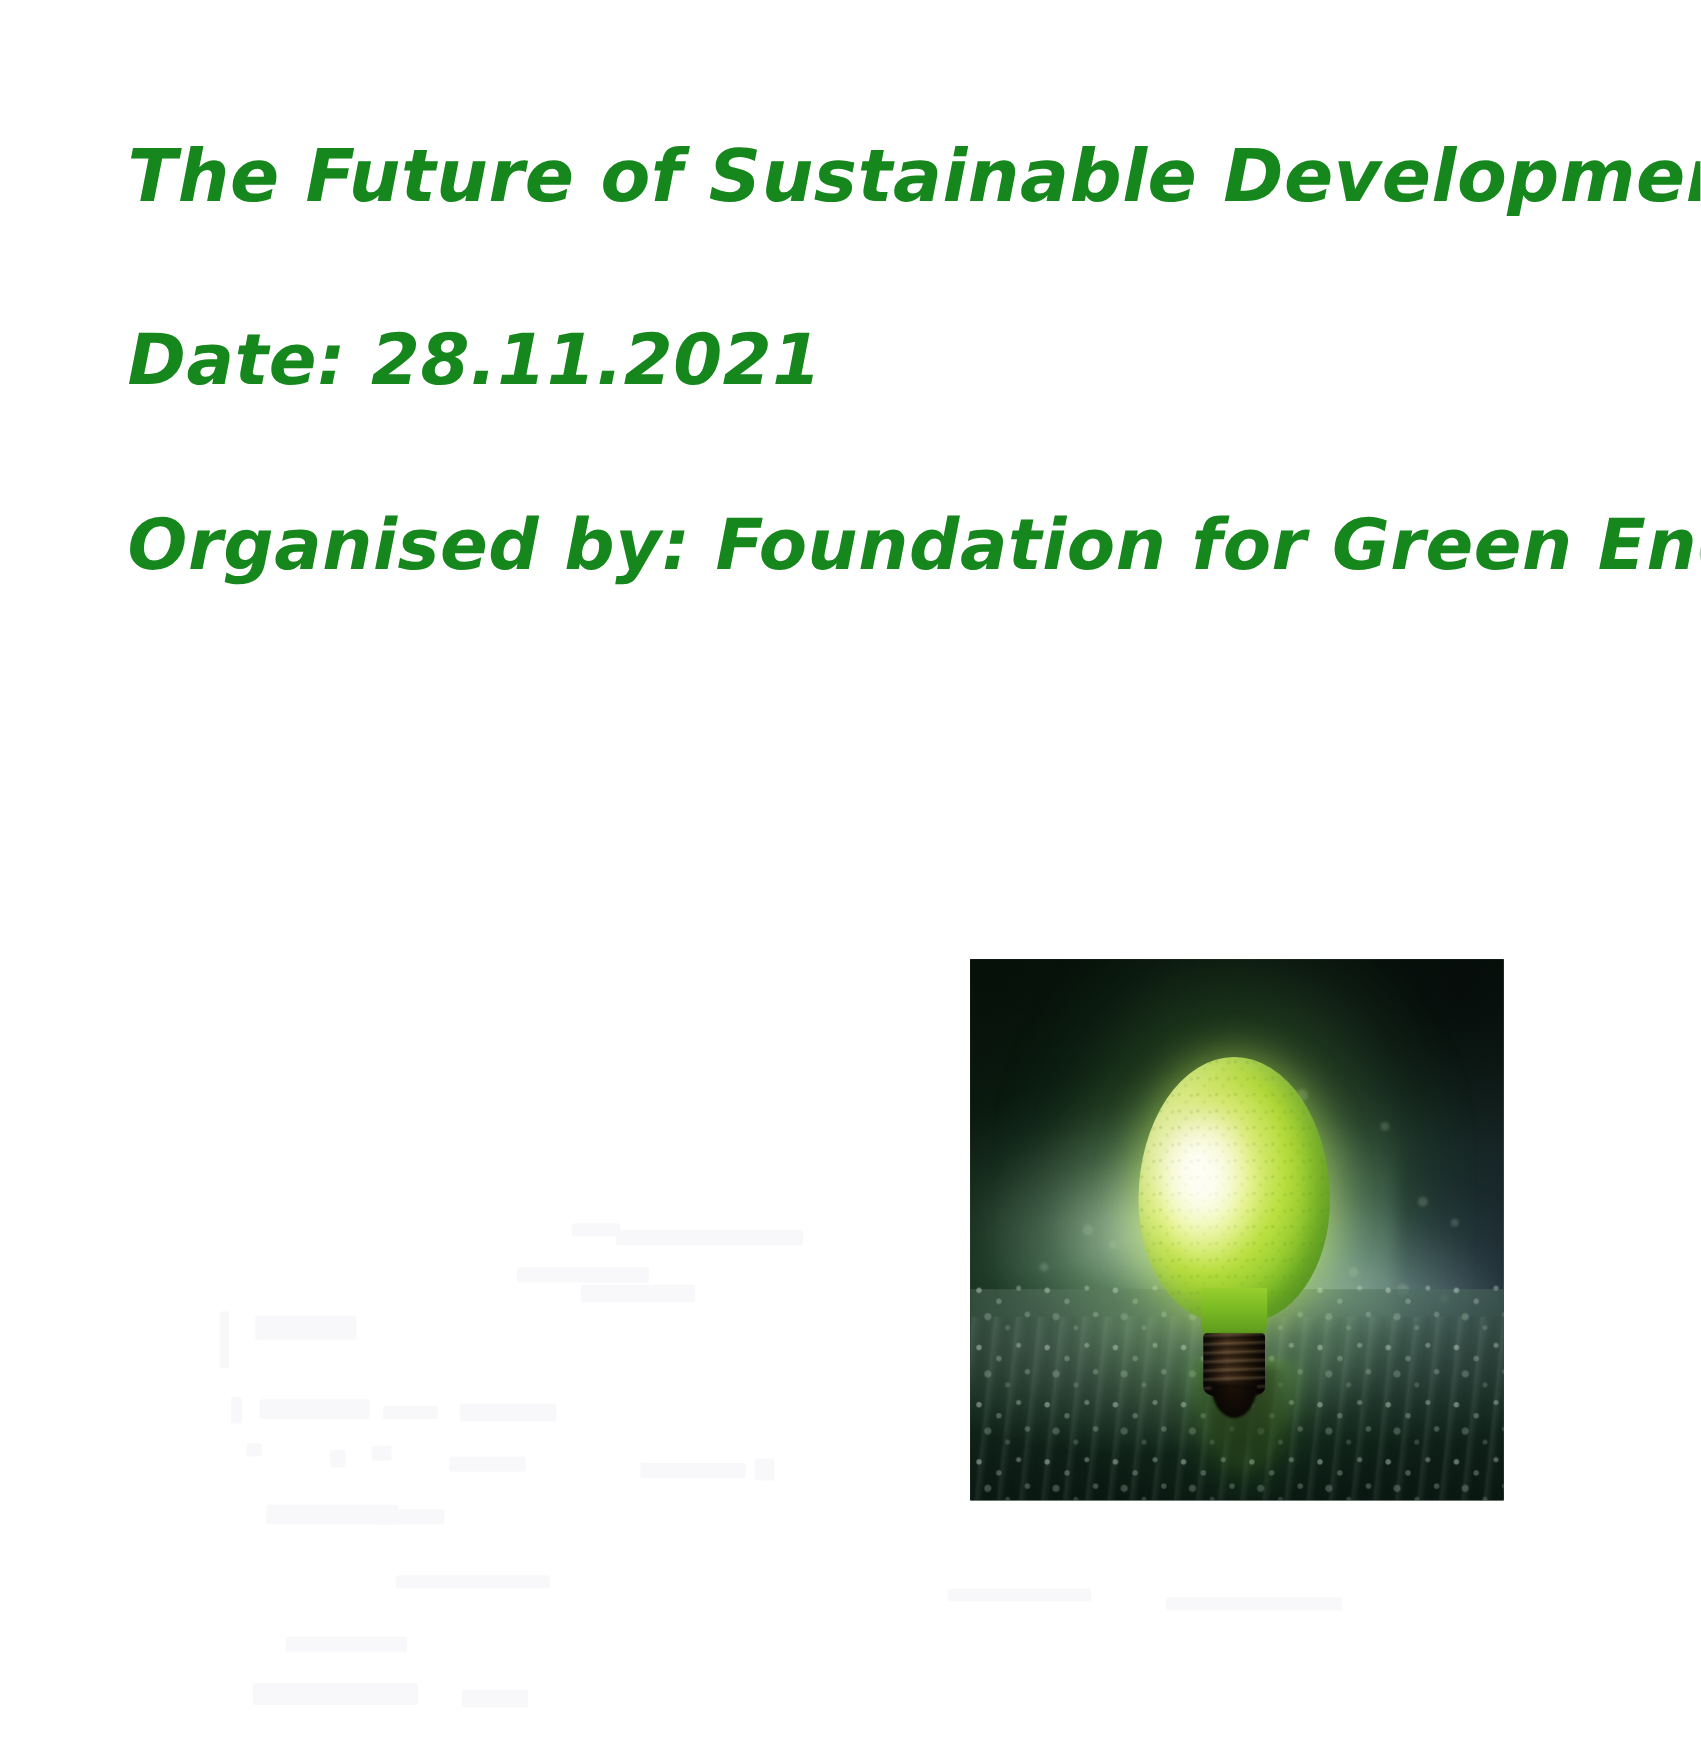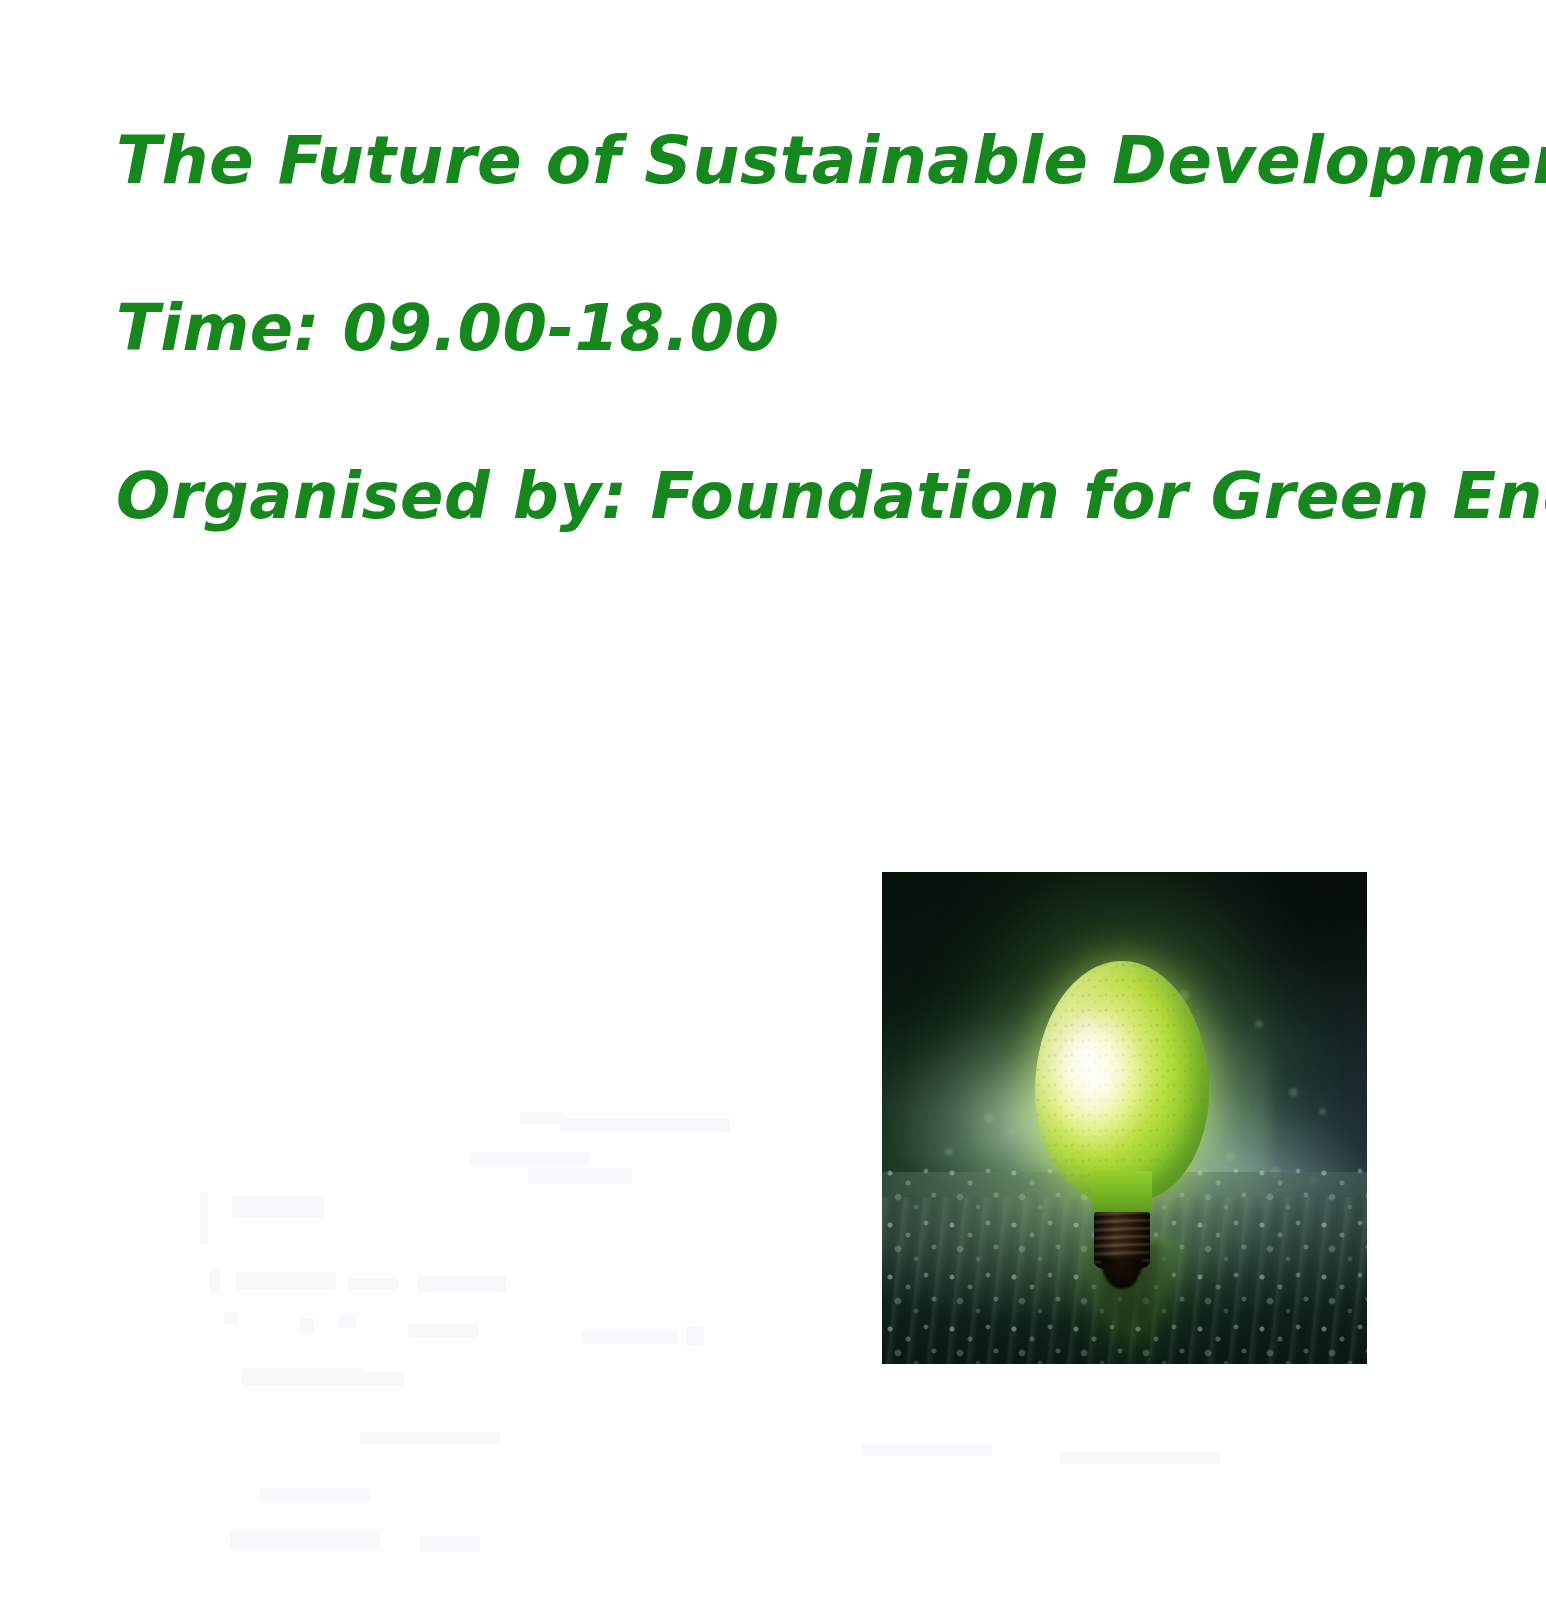--- a/index.html
+++ b/index.html
@@ -376,21 +376,21 @@
     <div class="ghost" style="left:260px;  top:1488px; width:110px; height:14px;"></div>
     <div class="ghost" style="left:230px;  top:1530px; width:150px; height:20px;"></div>
     <div class="ghost" style="left:420px;  top:1536px; width:60px;  height:16px;"></div>
     <div class="ghost" style="left:862px;  top:1444px; width:130px; height:12px;"></div>
     <div class="ghost" style="left:1060px; top:1452px; width:160px; height:12px;"></div>
     <div class="ghost" style="left:1150px; top:1288px; width:120px; height:8px;"></div>
   </div>
 
   <div class="text-block">
     <div class="line title">The Future of Sustainable Development</div>
-    <div class="line time">Time: 09.00-18.00</div>
+    <div class="line date">Date: 28.11.2021</div>
     <div class="line organiser">Organised by: Foundation for Green Energy</div>
   </div>
 
   <div class="photo">
     <div class="photo-inner">
 
       <div class="bg-base"></div>
       <div class="bg-mist"></div>
       <div class="bg-mist-right"></div>
       <div class="bg-top-dark"></div>

